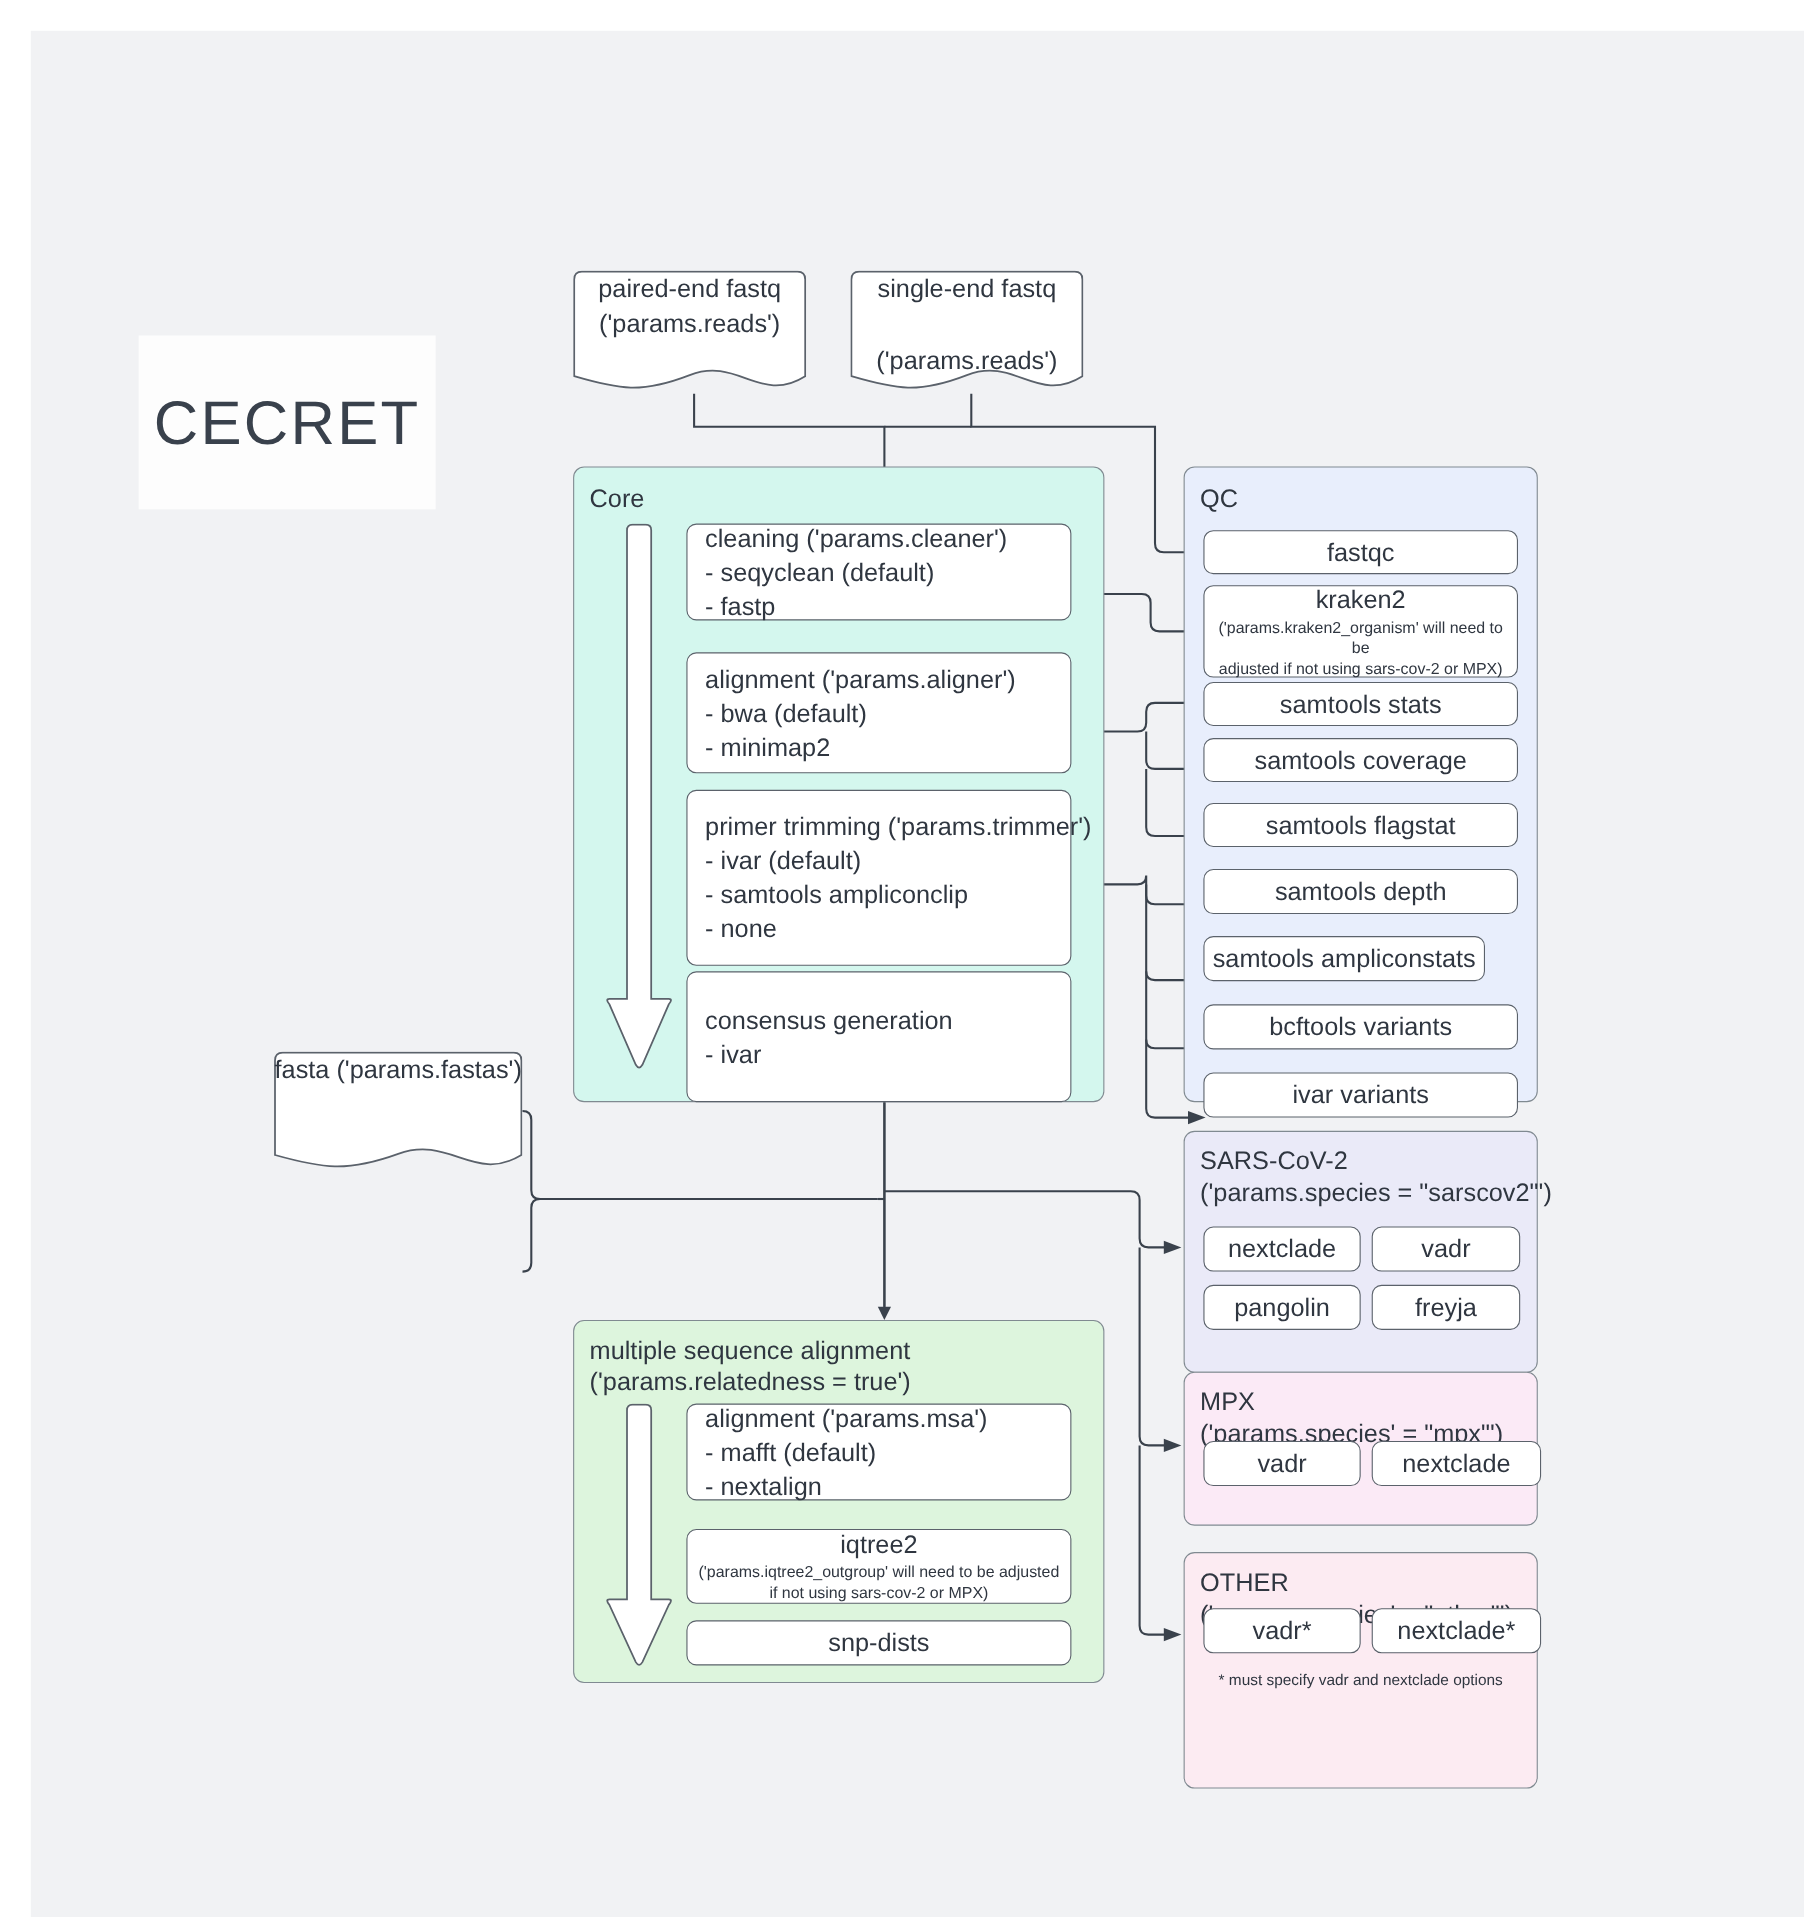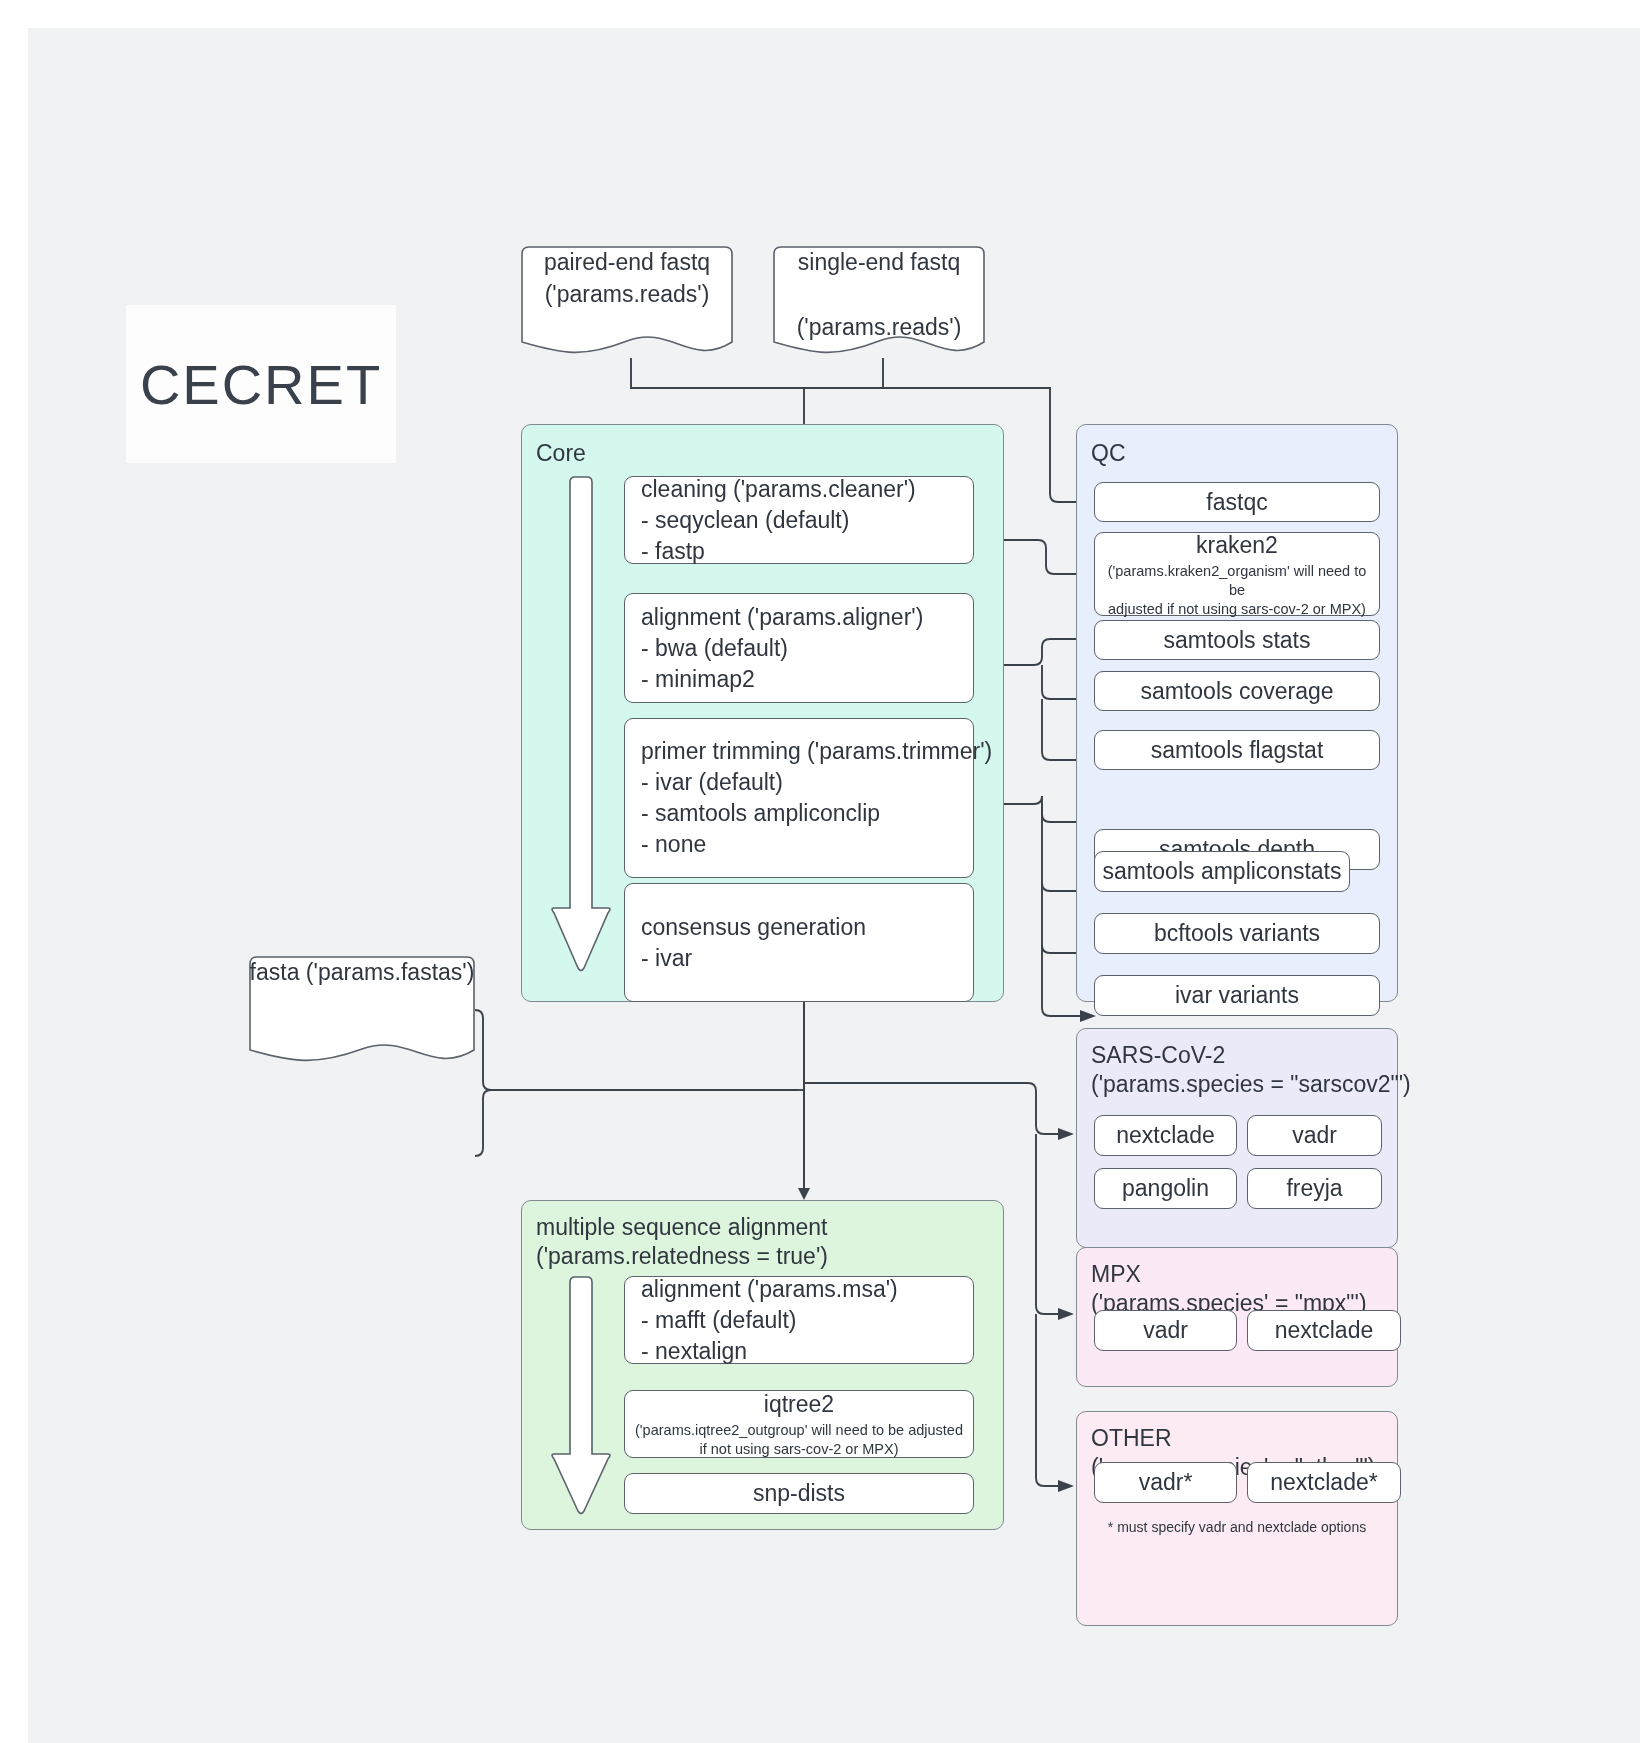--- a/index.html
+++ b/index.html
@@ -224,21 +224,21 @@
   </div>
 
   <div class="abs node center" style="left:1066px;top:643px;width:286px;height:40px;">
     <div class="ttl">samtools coverage</div>
   </div>
 
   <div class="abs node center" style="left:1066px;top:702px;width:286px;height:40px;">
     <div class="ttl">samtools flagstat</div>
   </div>
 
-  <div class="abs node center" style="left:1066px;top:801px;width:286px;height:41px;">
+  <div class="abs node center" style="left:1066px;top:762px;width:286px;height:41px;">
     <div class="ttl">samtools depth</div>
   </div>
 
   <div class="abs node center" style="left:1066px;top:823px;width:256px;height:41px;">
     <div class="ttl">samtools ampliconstats</div>
   </div>
 
   <div class="abs node center" style="left:1066px;top:885px;width:286px;height:41px;">
     <div class="ttl">bcftools variants</div>
   </div>

